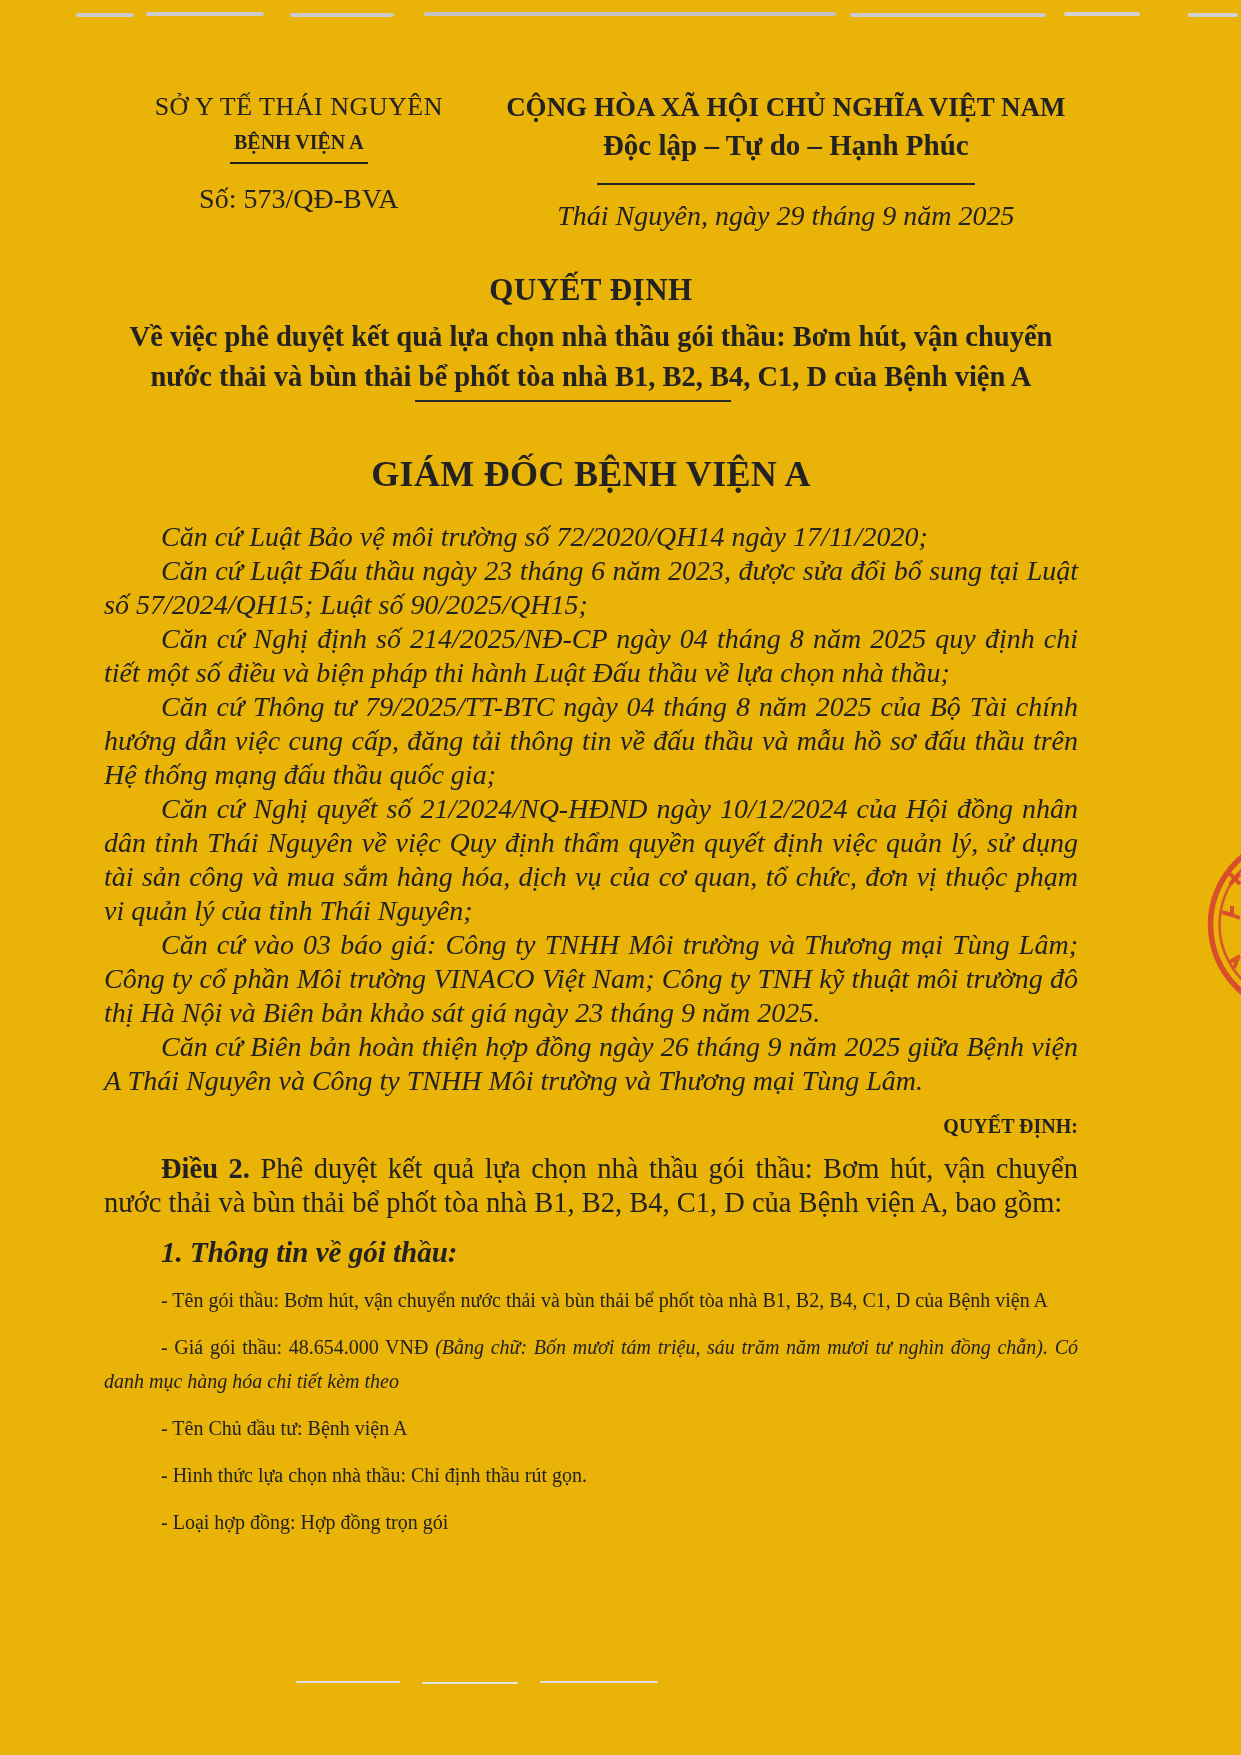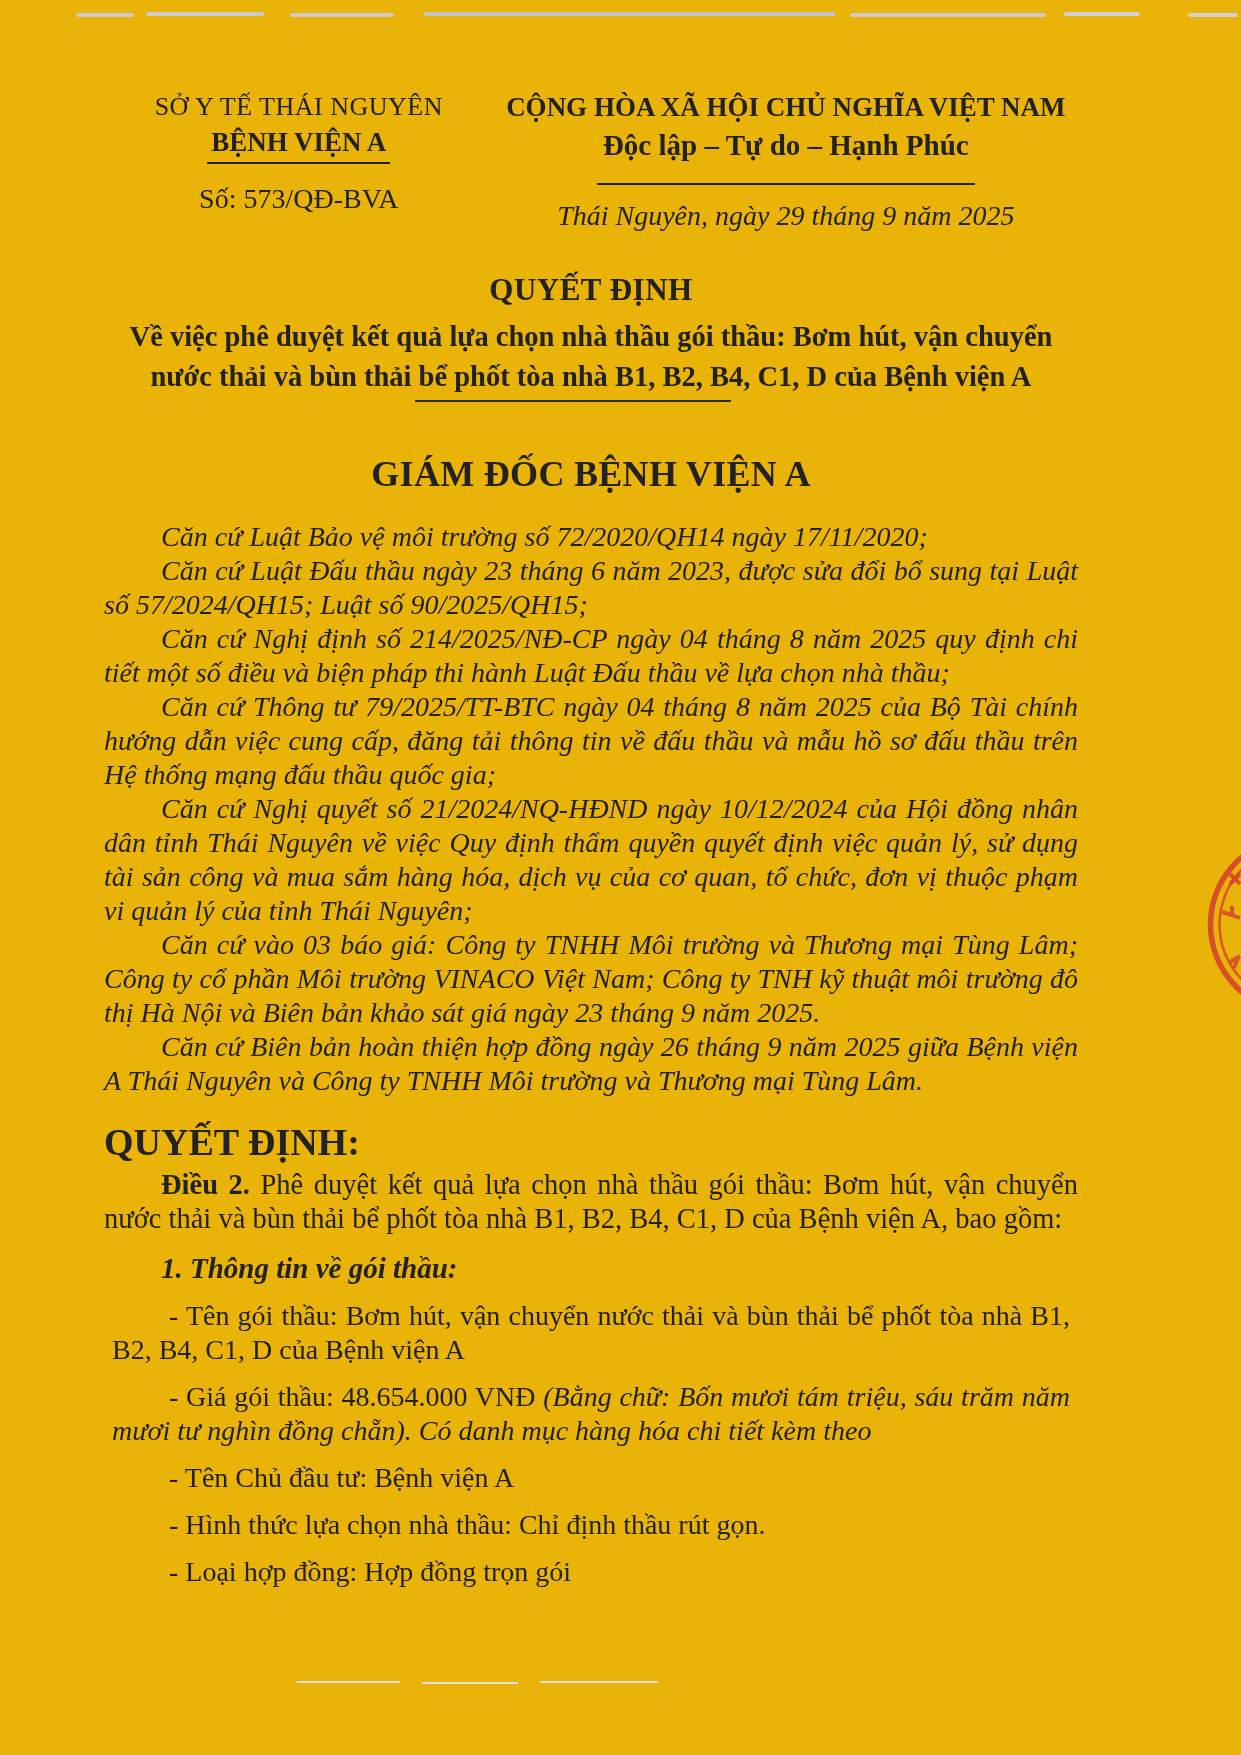--- a/index.html
+++ b/index.html
@@ -24,41 +24,41 @@
   .artifact .a7{left:1188px;top:13px;width:50px;background:#d2d2d2;}
   .artifact .b1{left:296px;top:1681px;width:104px;height:2px;background:#e0e0e0;}
   .artifact .b2{left:422px;top:1682px;width:96px;height:2px;background:#e4e4e4;}
   .artifact .b3{left:540px;top:1681px;width:118px;height:2px;background:#e0e0e0;}
 
   
   .hdr{display:flex;}
   .hdr-left{width:40%;text-align:center;}
   .hdr-right{width:60%;text-align:center;}
   .org-parent{font-size:26px;line-height:34px;letter-spacing:.5px;}
-  .org-name{font-size:27px;font-weight:bold;line-height:36px;font-family:Liberation Serif, serif;}
+  .org-name{font-size:20px;font-weight:bold;line-height:36px;font-family:Liberation Serif, serif;}
   .org-name span{display:inline-block;border-bottom:2.5px solid #222;padding:0 4px 2px;}
   .doc-number{font-size:28px;margin-top:18px;line-height:34px;}
   .nat-country{font-size:27px;font-weight:bold;line-height:34px;}
   .nat-motto{font-size:29px;font-weight:bold;line-height:38px;margin-top:2px;}
   .nat-motto span{display:inline-block;border-bottom:2.5px solid #222;padding:0 6px 19px;}
   .dateline{font-size:28px;font-style:italic;margin-top:14px;line-height:34px;}
 
   .doc-title{text-align:center;font-size:31px;font-weight:bold;margin-top:38px;line-height:38px;letter-spacing:.5px;}
   .doc-subtitle{text-align:center;font-size:28.5px;font-weight:bold;line-height:40px;margin-top:8px;}
   .subtitle-underline{width:316px;height:0;border-bottom:2.5px solid #2a2a2a;margin:3px auto 0;transform:translateX(-18px);}
   .authority{text-align:center;font-size:36px;font-weight:bold;margin-top:54px;line-height:36px;letter-spacing:.3px;}
 
   .preamble{margin-top:28px;font-style:italic;}
   .preamble p{margin:0;font-size:28px;line-height:34px;text-align:justify;text-indent:57px;}
 
-  .decision-heading{text-align:left;font-size:38px;font-weight:bold;margin-top:26px;line-height:36px;}
+  .decision-heading{text-align:right;font-size:20px;font-weight:bold;margin-top:10px;line-height:36px;}
   p.article{margin:8px 0 0;font-size:28.5px;line-height:34px;text-align:justify;text-indent:57px;}
   p.article .lbl{font-weight:bold;}
   .section-heading{margin:14px 0 0;font-size:29px;font-weight:bold;font-style:italic;text-indent:57px;line-height:36px;}
-  p.item{margin:13px 8px 0;font-size:28px;line-height:34px;text-align:justify;text-indent:57px;}
+  p.item{margin:13px 0 0;font-size:20px;line-height:34px;text-align:justify;text-indent:57px;}
   p.item .it{font-style:italic;}
 
   
   .stamp{position:absolute;left:1206px;top:832px;width:185px;height:185px;pointer-events:none;}
 </style>
 </head>
 <body>
 
 <div class="page">
 

